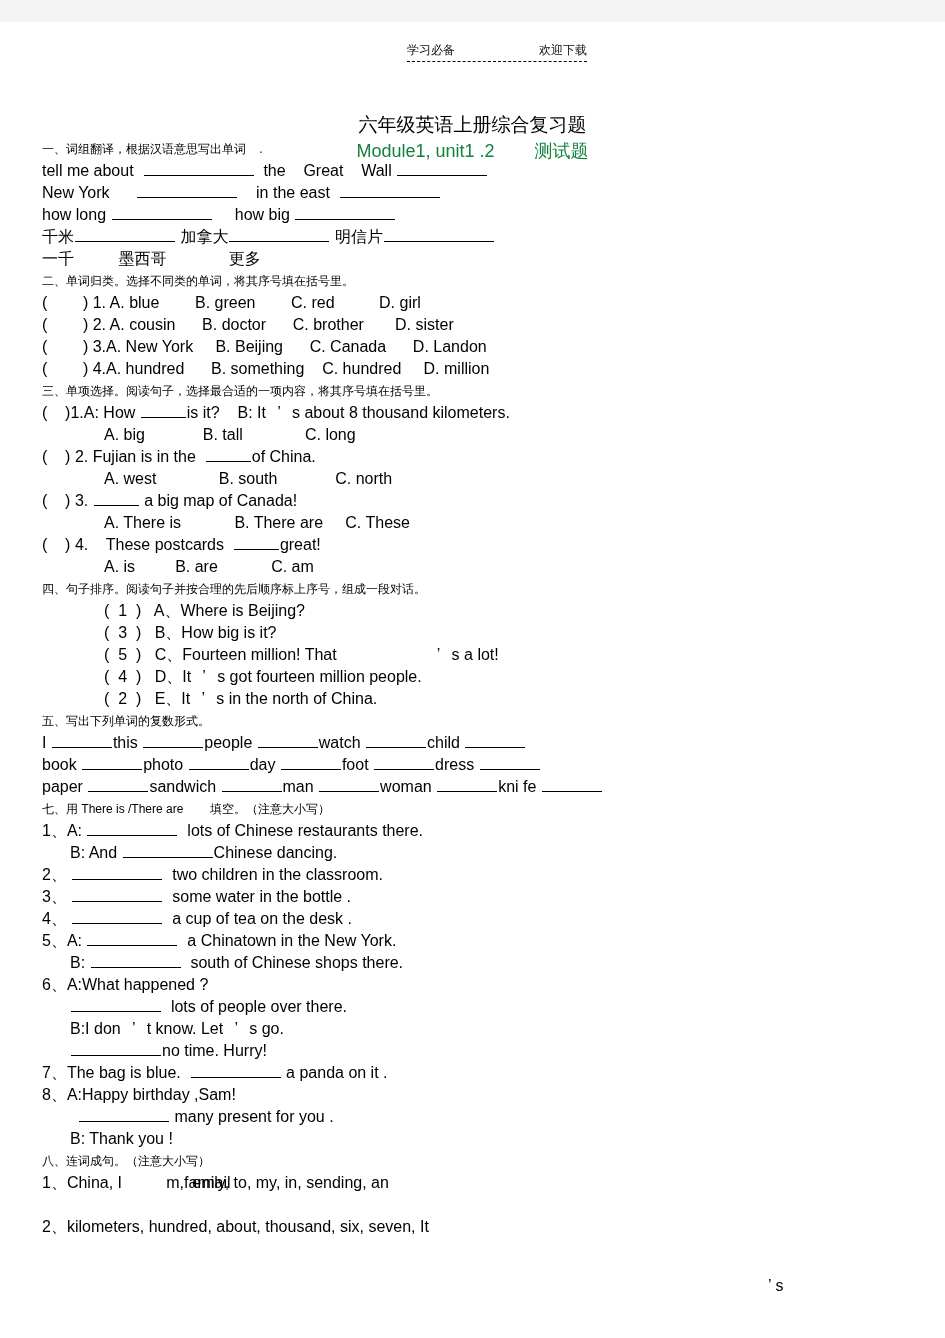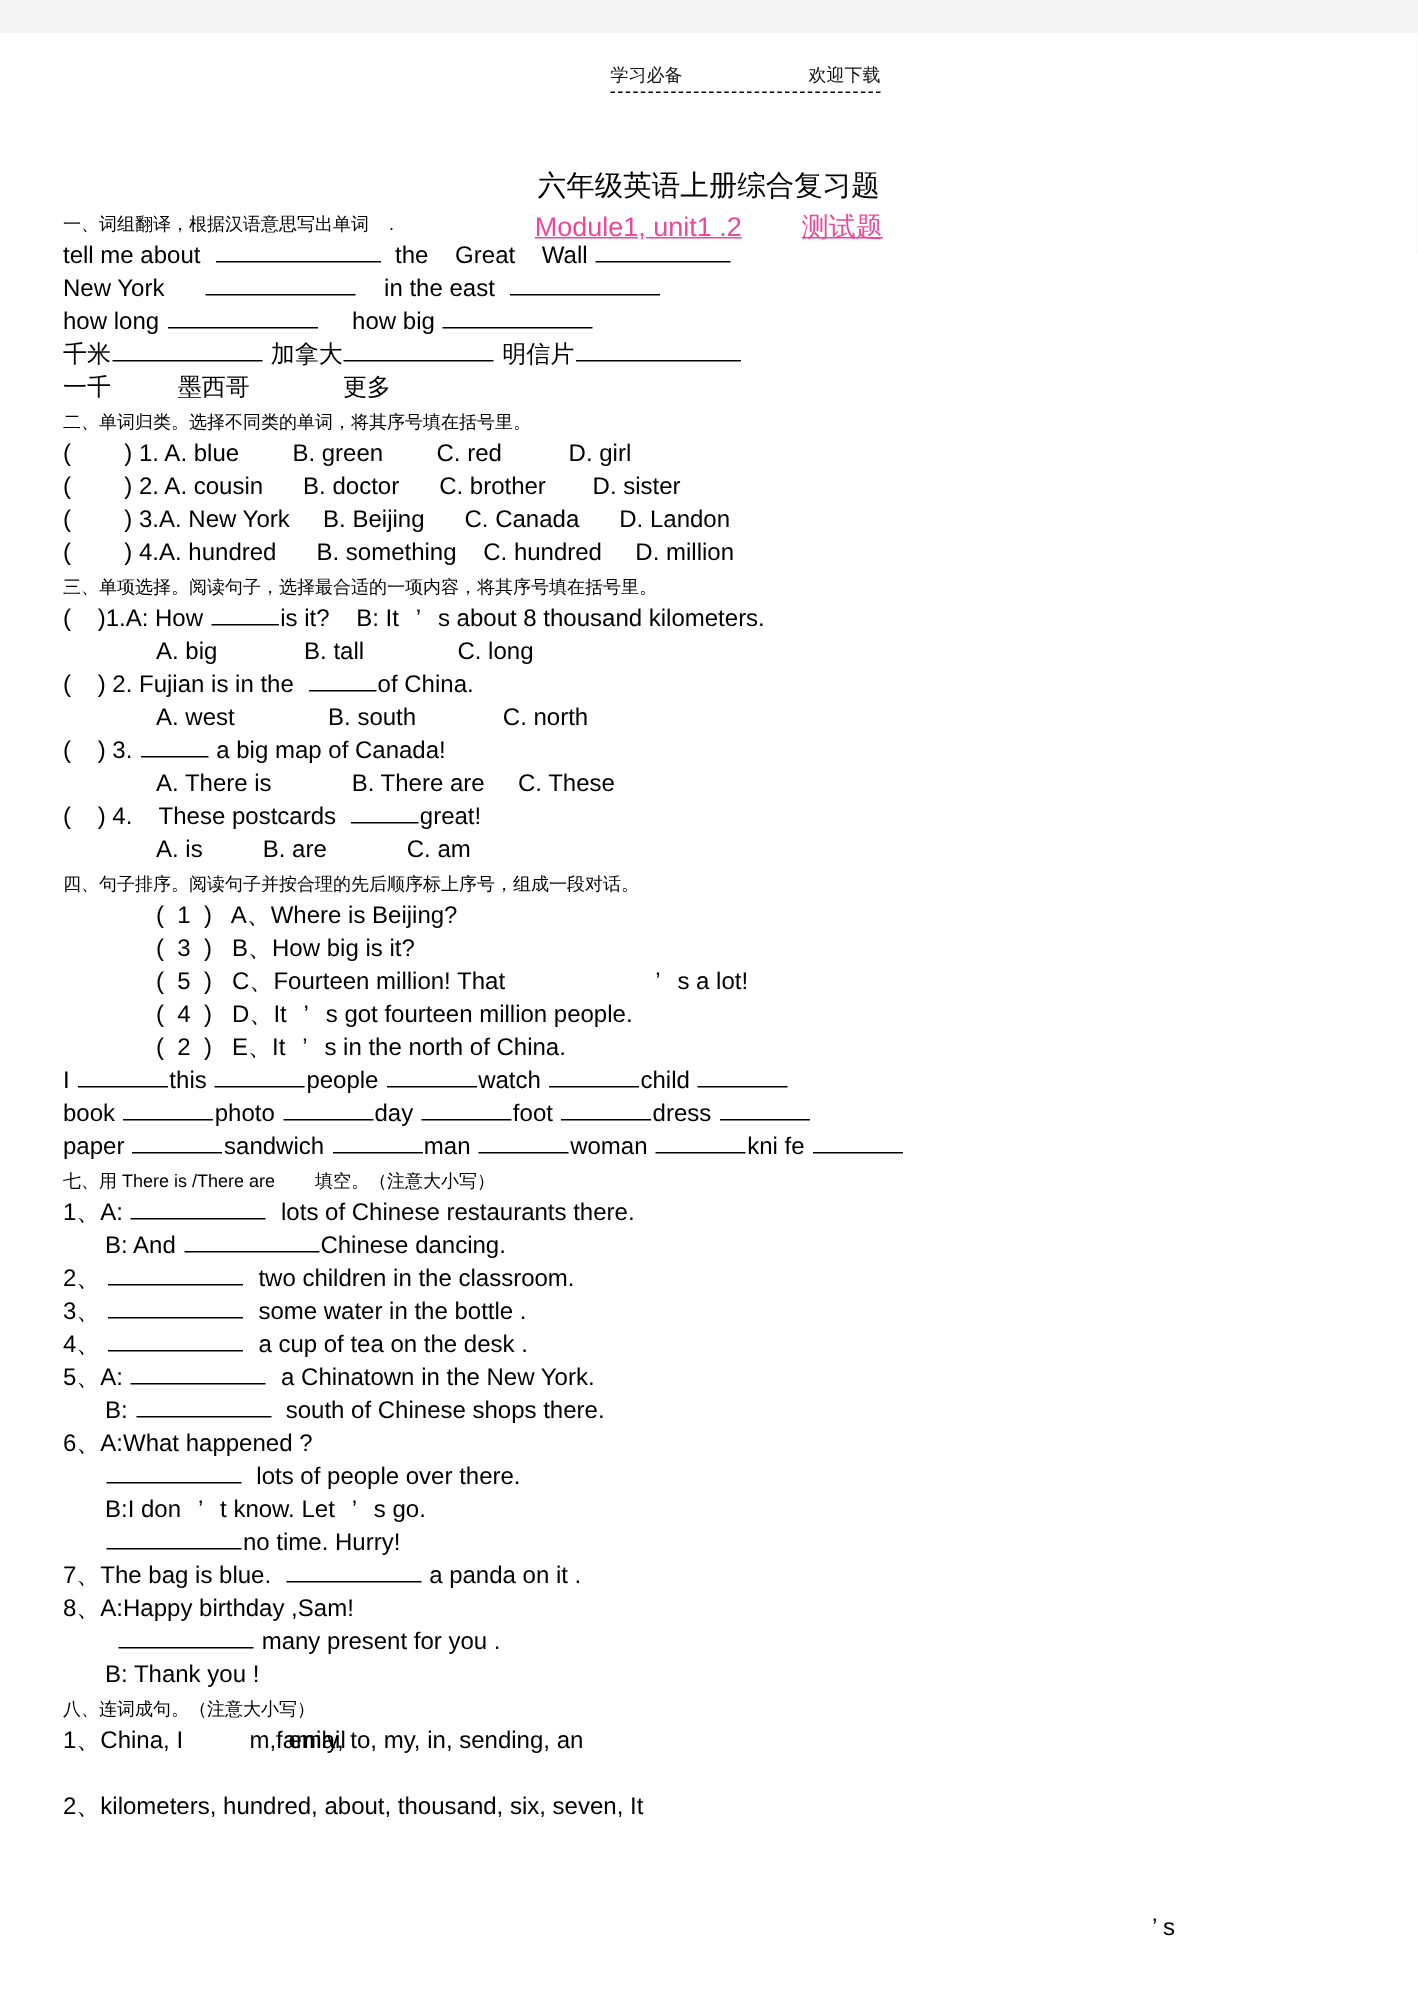--- a/index.html
+++ b/index.html
@@ -56,22 +56,21 @@
   }
   .title-1 {
     font-size: 19px;
     line-height: 26px;
     color: #000;
     margin-top: 44px;
   }
   .title-2 {
     font-size: 18px;
     line-height: 26px;
-    color: #ec4899;
-    text-decoration: underline;
+    color: #15803d;
   }
   .title-2 .gap { display: inline-block; width: 40px; }
 
   
   .row {
     font-size: 16px;
     line-height: 22px;
     color: #000;
     white-space: pre;
   }
@@ -173,20 +172,21 @@
     <div class="row ind2"><span>A. is</span>         <span>B. are</span>            <span>C. am</span></div>
 
     <div class="sec-head">四、句子排序。阅读句子并按合理的先后顺序标上序号，组成一段对话。</div>
 
     <div class="row ind2">(  <span>1</span>  )   <span>A、</span><span>Where is Beijing?</span></div>
     <div class="row ind2">(  <span>3</span>  )   <span>B、</span><span>How big is it?</span></div>
     <div class="row ind2">(  <span>5</span>  )   <span>C、</span><span>Fourteen million! That</span>                    <span class="apos">’</span><span>s a lot!</span></div>
     <div class="row ind2">(  <span>4</span>  )   <span>D、</span><span>It</span><span class="apos">’</span><span>s got fourteen million people.</span></div>
     <div class="row ind2">(  <span>2</span>  )   <span>E、</span><span>It</span><span class="apos">’</span><span>s in the north of China.</span></div>
 
+    <div class="sec-head">五、写出下列单词的复数形式。</div>
 
     <div class="row"><span>I</span> <span class="blank b60"></span><span>this</span> <span class="blank b60"></span><span>people</span> <span class="blank b60"></span><span>watch</span> <span class="blank b60"></span><span>child</span> <span class="blank b60"></span></div>
 
     <div class="row"><span>book</span> <span class="blank b60"></span><span>photo</span> <span class="blank b60"></span><span>day</span> <span class="blank b60"></span><span>foot</span> <span class="blank b60"></span><span>dress</span> <span class="blank b60"></span></div>
 
 
     <div class="row"><span>paper</span> <span class="blank b60"></span><span>sandwich</span> <span class="blank b60"></span><span>man</span> <span class="blank b60"></span><span>woman</span> <span class="blank b60"></span><span>kni fe</span> <span class="blank b60"></span></div>
 
     <div class="sec-head">七、用 There is /There are        填空。（注意大小写）</div>
 

